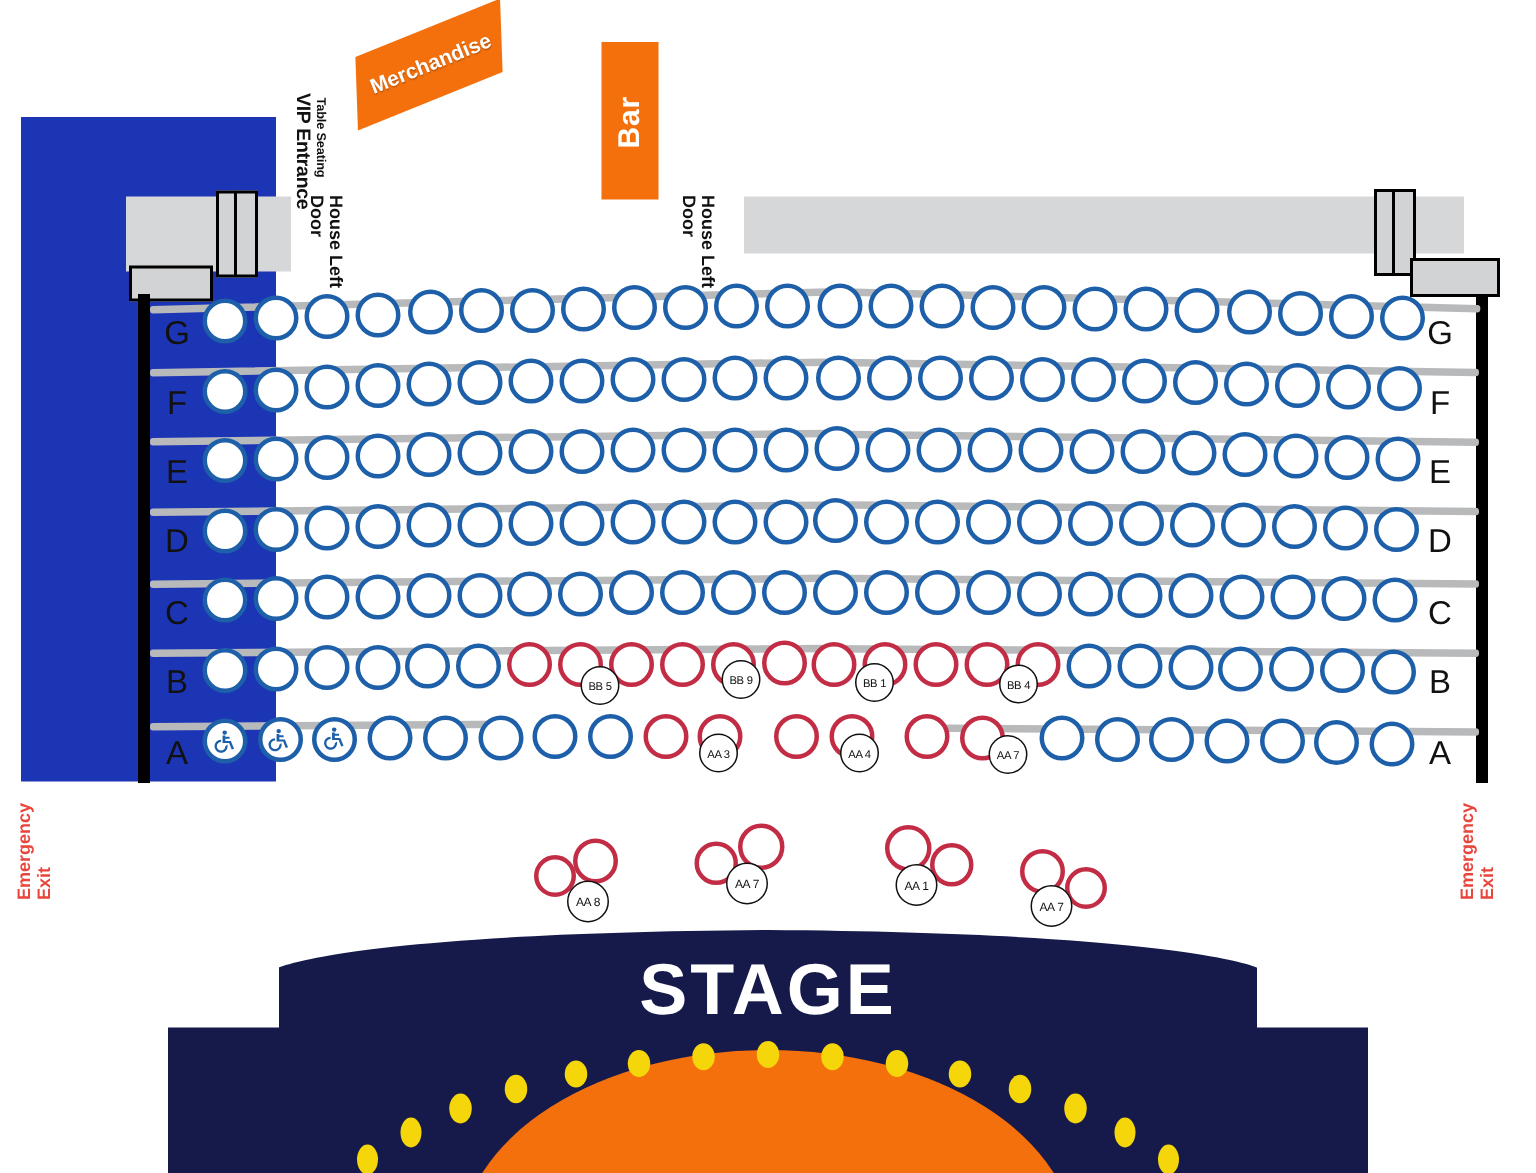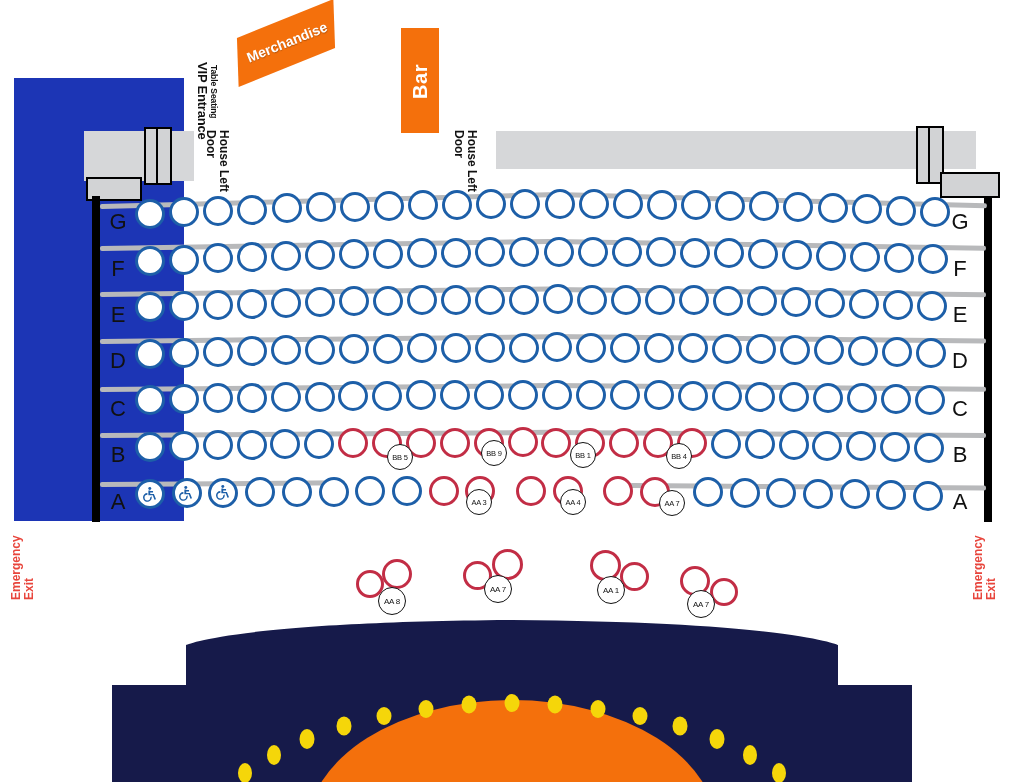--- a/index.html
+++ b/index.html
@@ -409,15 +409,16 @@
         <ellipse cx="779" cy="173" rx="7" ry="10"></ellipse>
         <ellipse cx="469" cy="104.5" rx="7.5" ry="9"></ellipse>
         <ellipse cx="426" cy="109" rx="7.5" ry="9"></ellipse>
         <ellipse cx="384" cy="116" rx="7.5" ry="9"></ellipse>
         <ellipse cx="344" cy="126" rx="7.5" ry="9.5"></ellipse>
         <ellipse cx="307" cy="139" rx="7.5" ry="10"></ellipse>
         <ellipse cx="274" cy="155" rx="7" ry="10"></ellipse>
         <ellipse cx="245" cy="173" rx="7" ry="10"></ellipse>
       </g>
     </svg>
+    <div id="stage-text">STAGE</div>
   </div>
 
 </div>
 
 </body></html>

